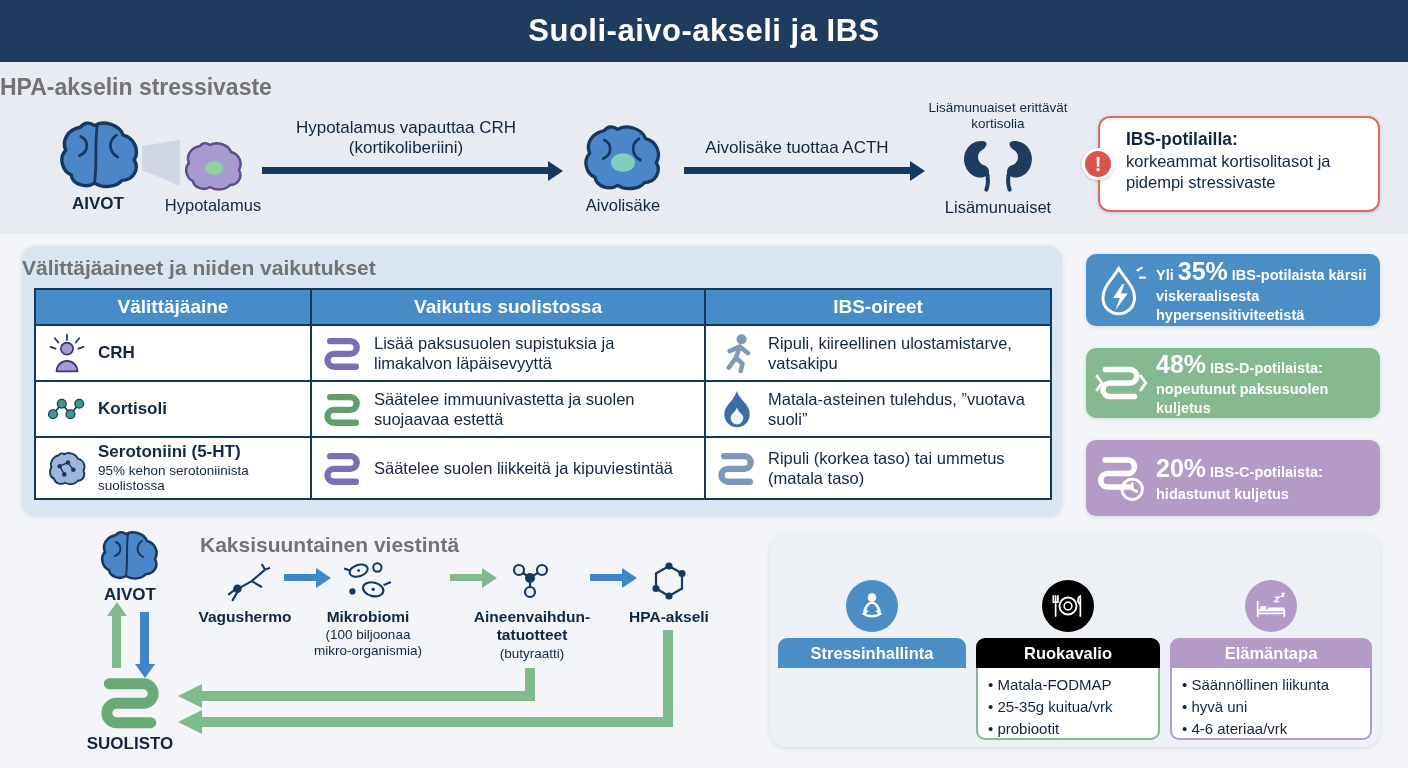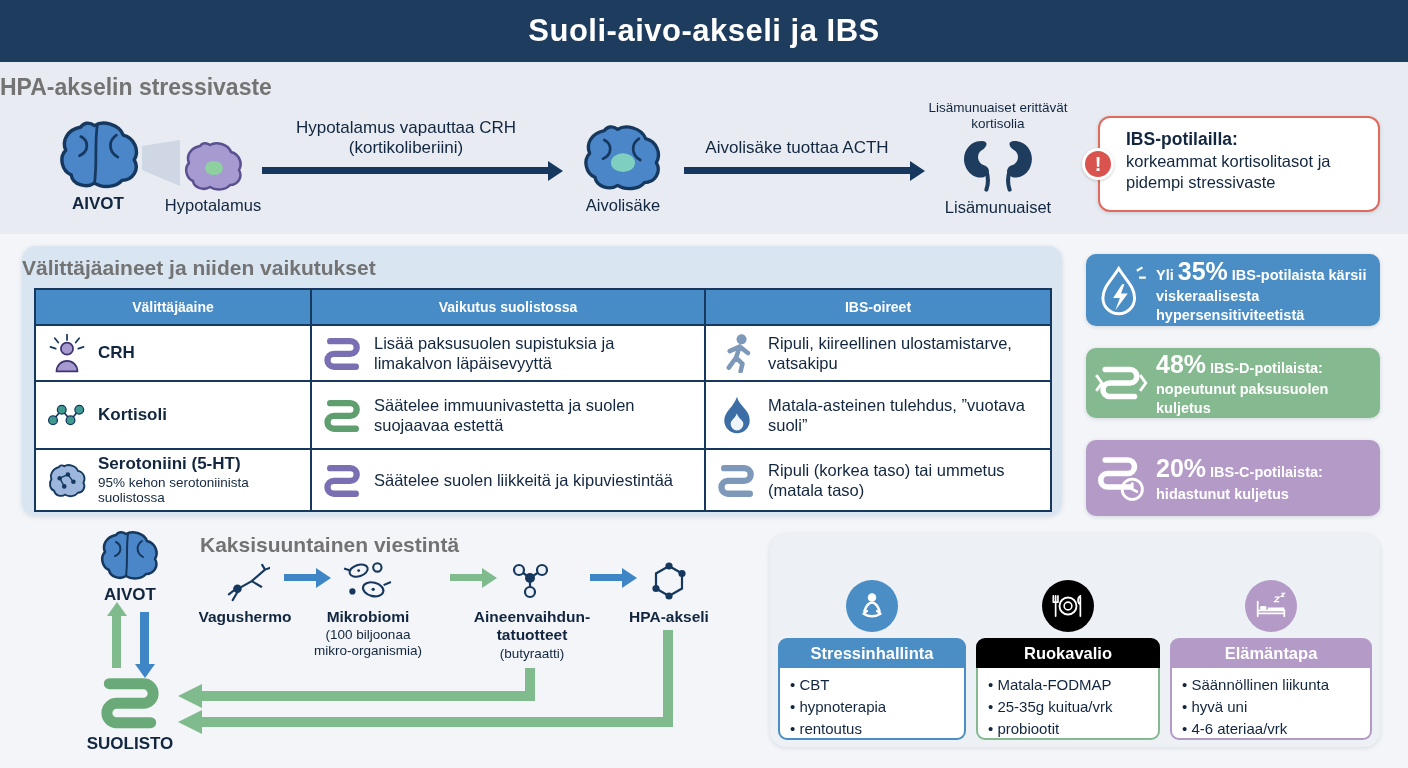--- a/index.html
+++ b/index.html
@@ -30,21 +30,21 @@
 
   .callout { position:absolute; background:#fff; border:2.5px solid #e16a5f; border-radius:12px;
     padding:10px 8px 8px 26px; font-size:16.5px; line-height:1.3; box-shadow:0 1px 4px rgba(20,40,70,.15); }
   .callout .t { font-weight:bold; font-size:17.5px; }
   .alert-badge { position:absolute; width:32px; height:32px; border-radius:50%; background:#d9534f; color:#fff;
     font-weight:bold; font-size:20px; display:flex; align-items:center; justify-content:center; border:3px solid #fff;
     box-shadow:0 1px 3px rgba(0,0,0,.2); }
 
   .med-panel { left:22px; top:246px; width:1040px; height:270px; background:#d9e6f2; border-radius:14px; box-shadow:0 1px 5px rgba(20,40,70,.12); }
   .med-table { position:absolute; left:12px; top:42px; border-collapse:collapse; table-layout:fixed; width:1016px; }
-  .med-table th { background:#478cc6; color:#fff; font-size:14px; font-weight:bold; height:36px; border:2.5px solid #16385e; }
+  .med-table th { background:#478cc6; color:#fff; font-size:19px; font-weight:bold; height:36px; border:2.5px solid #16385e; }
   .med-table td { background:#fff; border:2.5px solid #16385e; padding:4px 10px; font-size:16.5px; line-height:1.22; }
   .cellflex { display:flex; align-items:center; gap:10px; }
   .cellflex .ic { flex:0 0 42px; height:40px; }
   .nm { font-weight:bold; font-size:17px; }
   .subtxt { font-size:13.5px; line-height:1.15; }
 
   .stat { position:absolute; left:1086px; width:294px; border-radius:10px; color:#fff; display:flex; align-items:center;
     gap:8px; padding:6px 10px 6px 8px; box-shadow:0 1px 4px rgba(20,40,70,.15); }
   .stat .ic { flex:0 0 54px; height:52px; }
   .stat .txt { font-size:14.5px; font-weight:bold; line-height:1.3; }
@@ -181,21 +181,21 @@
           <span class="ic">
                 <svg viewBox="0 0 42 44">
                   <circle cx="26" cy="7" r="5.5" fill="#7d98b8"></circle>
                   <path d="M24 15 L20 27 M20 27 L12 38 M20 27 L27 34 L25 42 M24 15 L13 20 M24 15 L33 22" stroke="#7d98b8" stroke-width="5" stroke-linecap="round" stroke-linejoin="round" fill="none"></path>
                 </svg>
               </span>
           <span>Ripuli, kiireellinen ulostamistarve, vatsakipu</span>
         </div>
           </td>
       </tr>
-      <tr style="height:68px;">
+      <tr style="height:56px;">
         <td>
             <div class="cellflex">
           <span class="ic">
                 <svg viewBox="0 0 48 36">
                   <path d="M8 24 L18 12 L28 24 L38 12" stroke="#16385e" stroke-width="2" fill="none"></path>
                   <g fill="#3f9a8f" stroke="#16385e" stroke-width="1.5">
                     <circle cx="8" cy="24" r="5"></circle>
                     <circle cx="18" cy="12" r="5"></circle>
                     <circle cx="28" cy="24" r="5"></circle>
                     <circle cx="38" cy="12" r="5"></circle>
@@ -386,27 +386,20 @@
 <section class="abs mgmt">
 
   <div class="mg-col" style="left:8px;width:188px;">
     <div class="mg-circle c-blue" style="left:68px;">
       <svg viewBox="0 0 40 40">
           <circle cx="20" cy="10" r="5" fill="#fff"></circle>
           <path d="M20 16 C15 16 13 21 11 26 M20 16 C25 16 27 21 29 26 M10 29 C16 33 24 33 30 29 M14 26 l-4 3 M26 26 l4 3" stroke="#fff" stroke-width="2.8" fill="none" stroke-linecap="round"></path>
         </svg>
     </div>
     <div class="mg-pill c-blue">Stressinhallinta</div>
-    <div class="mg-card bd-blue">
-      <ul>
-        <li>CBT</li>
-        <li>hypnoterapia</li>
-        <li>rentoutus</li>
-      </ul>
-    </div>
   </div>
 
   <div class="mg-col" style="left:206px;width:184px;">
     <div class="mg-circle c-green" style="left:66px;">
       <svg viewBox="0 0 44 40">
           <circle cx="22" cy="20" r="11" fill="none" stroke="#fff" stroke-width="2.4"></circle>
           <circle cx="22" cy="20" r="5" fill="none" stroke="#fff" stroke-width="2"></circle>
           <path d="M6 7 V33 M3 7 V15 M9 7 V15 M3 15 h6 M38 7 V33 M38 7 c-4 2 -4 9 0 11" stroke="#fff" stroke-width="2.2" fill="none" stroke-linecap="round"></path>
         </svg>
     </div>

